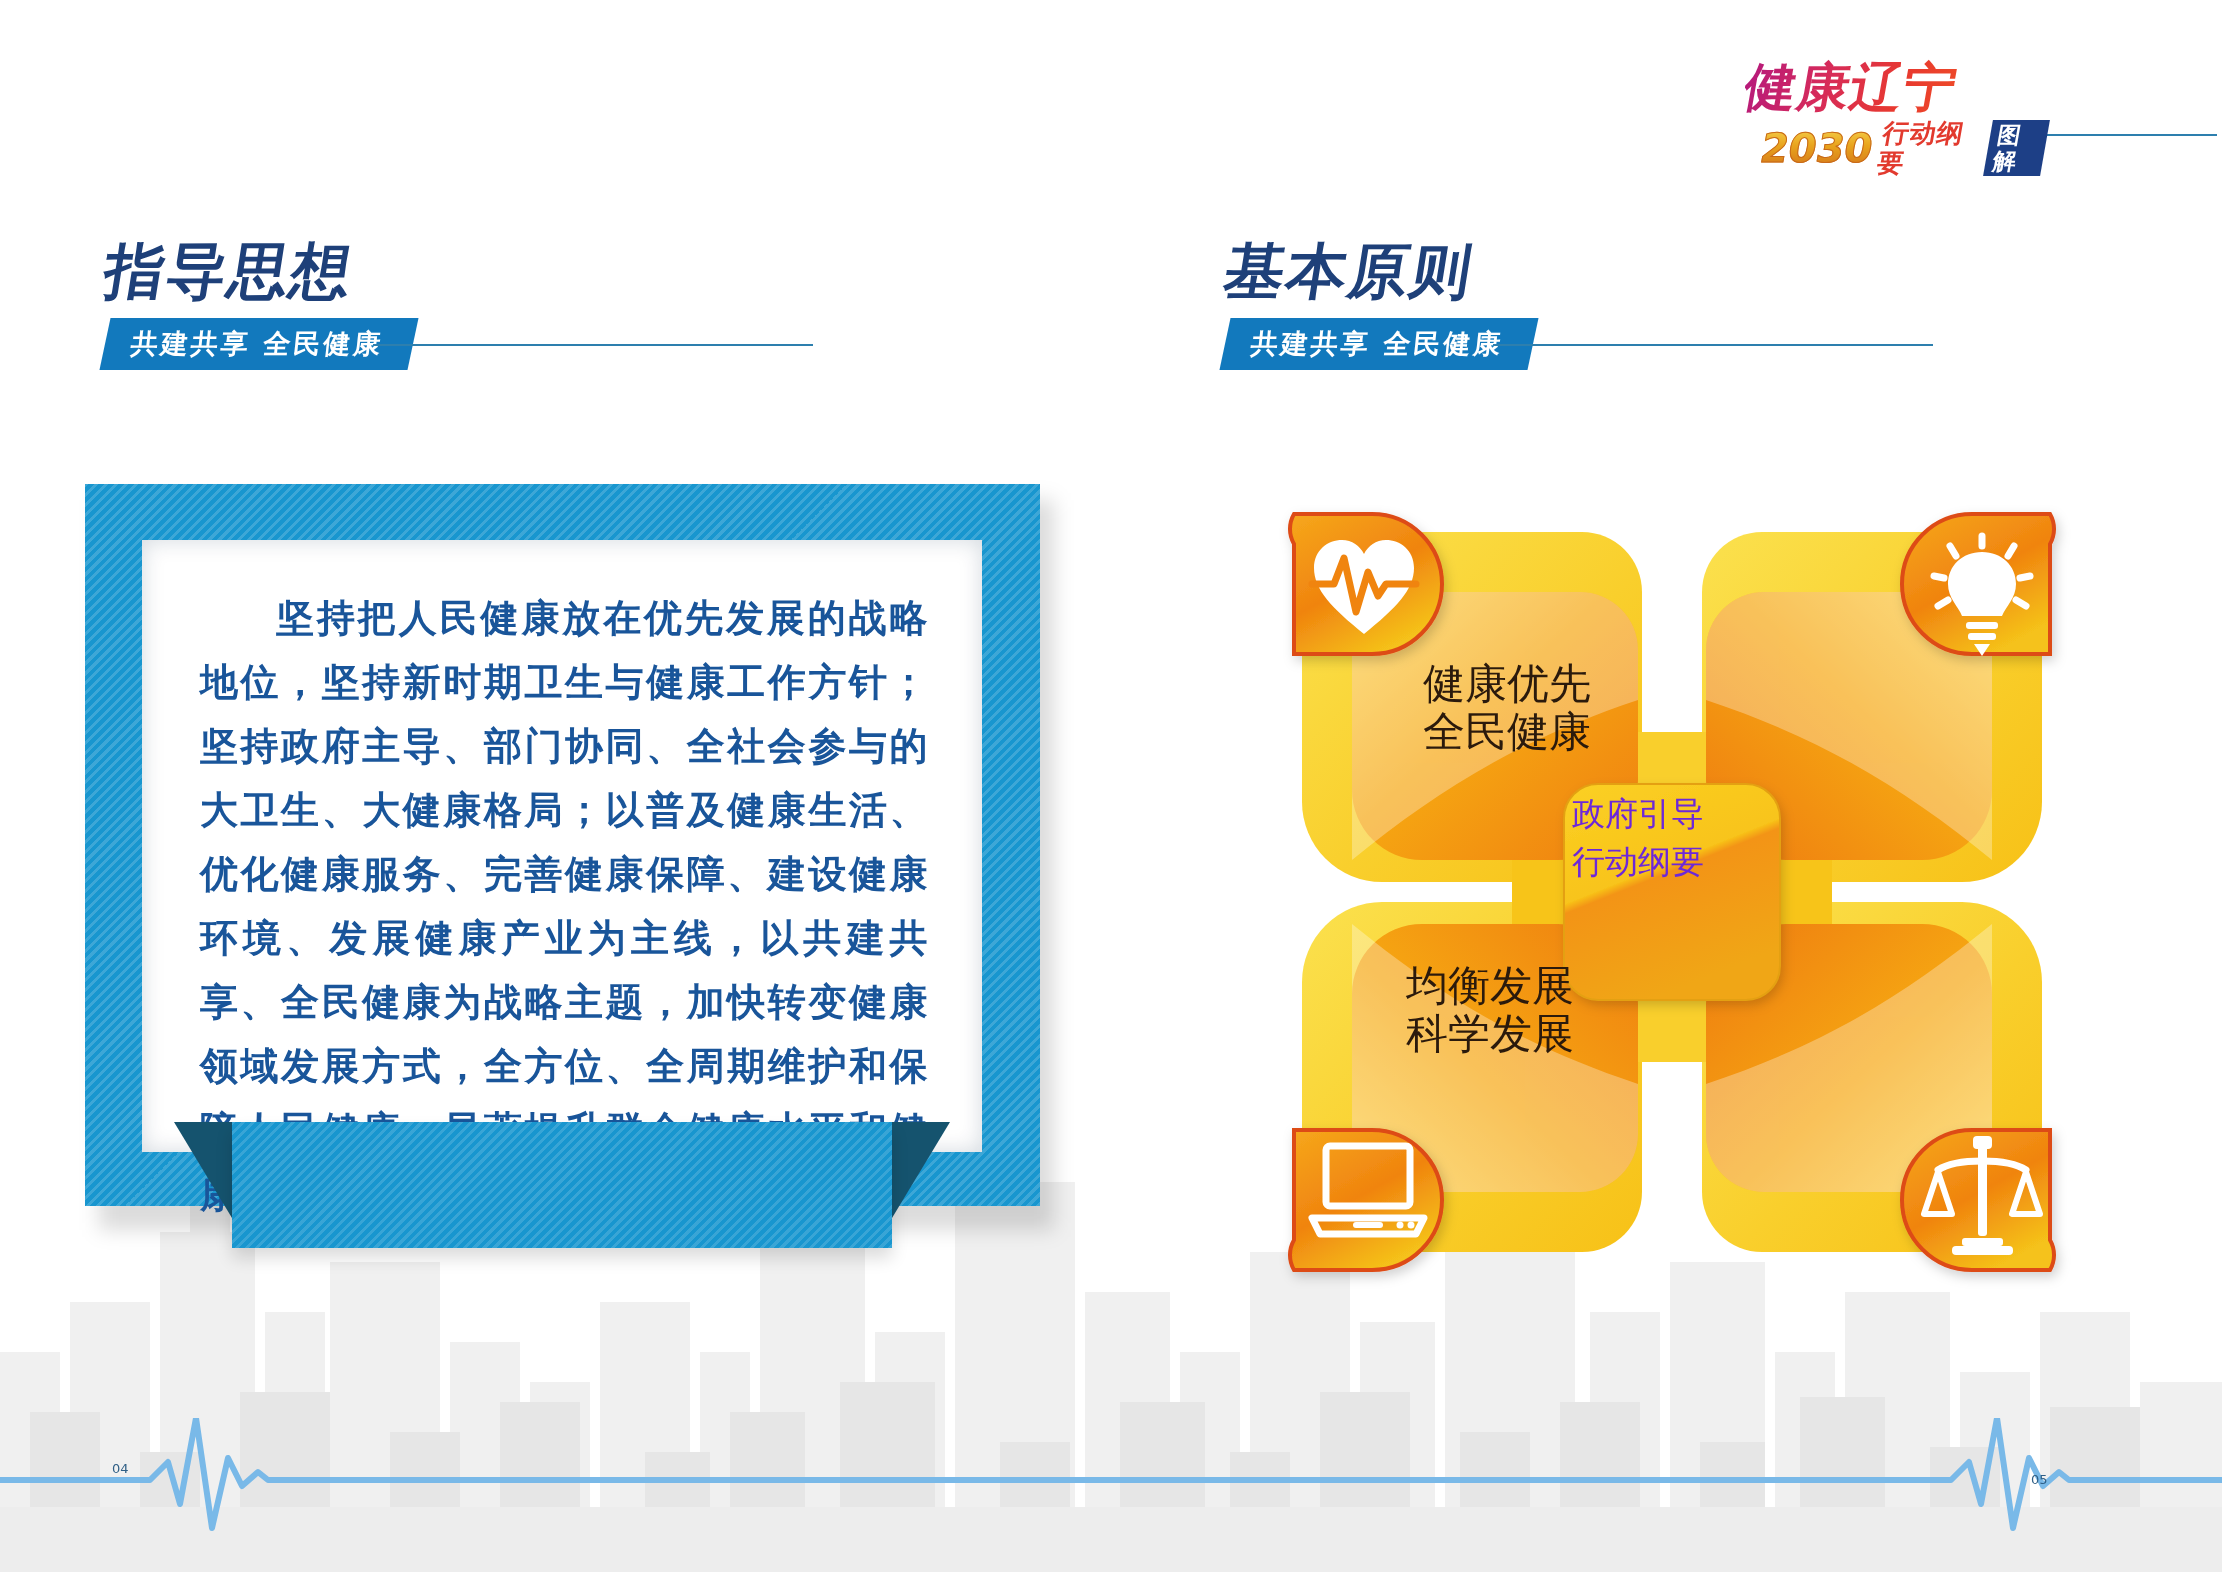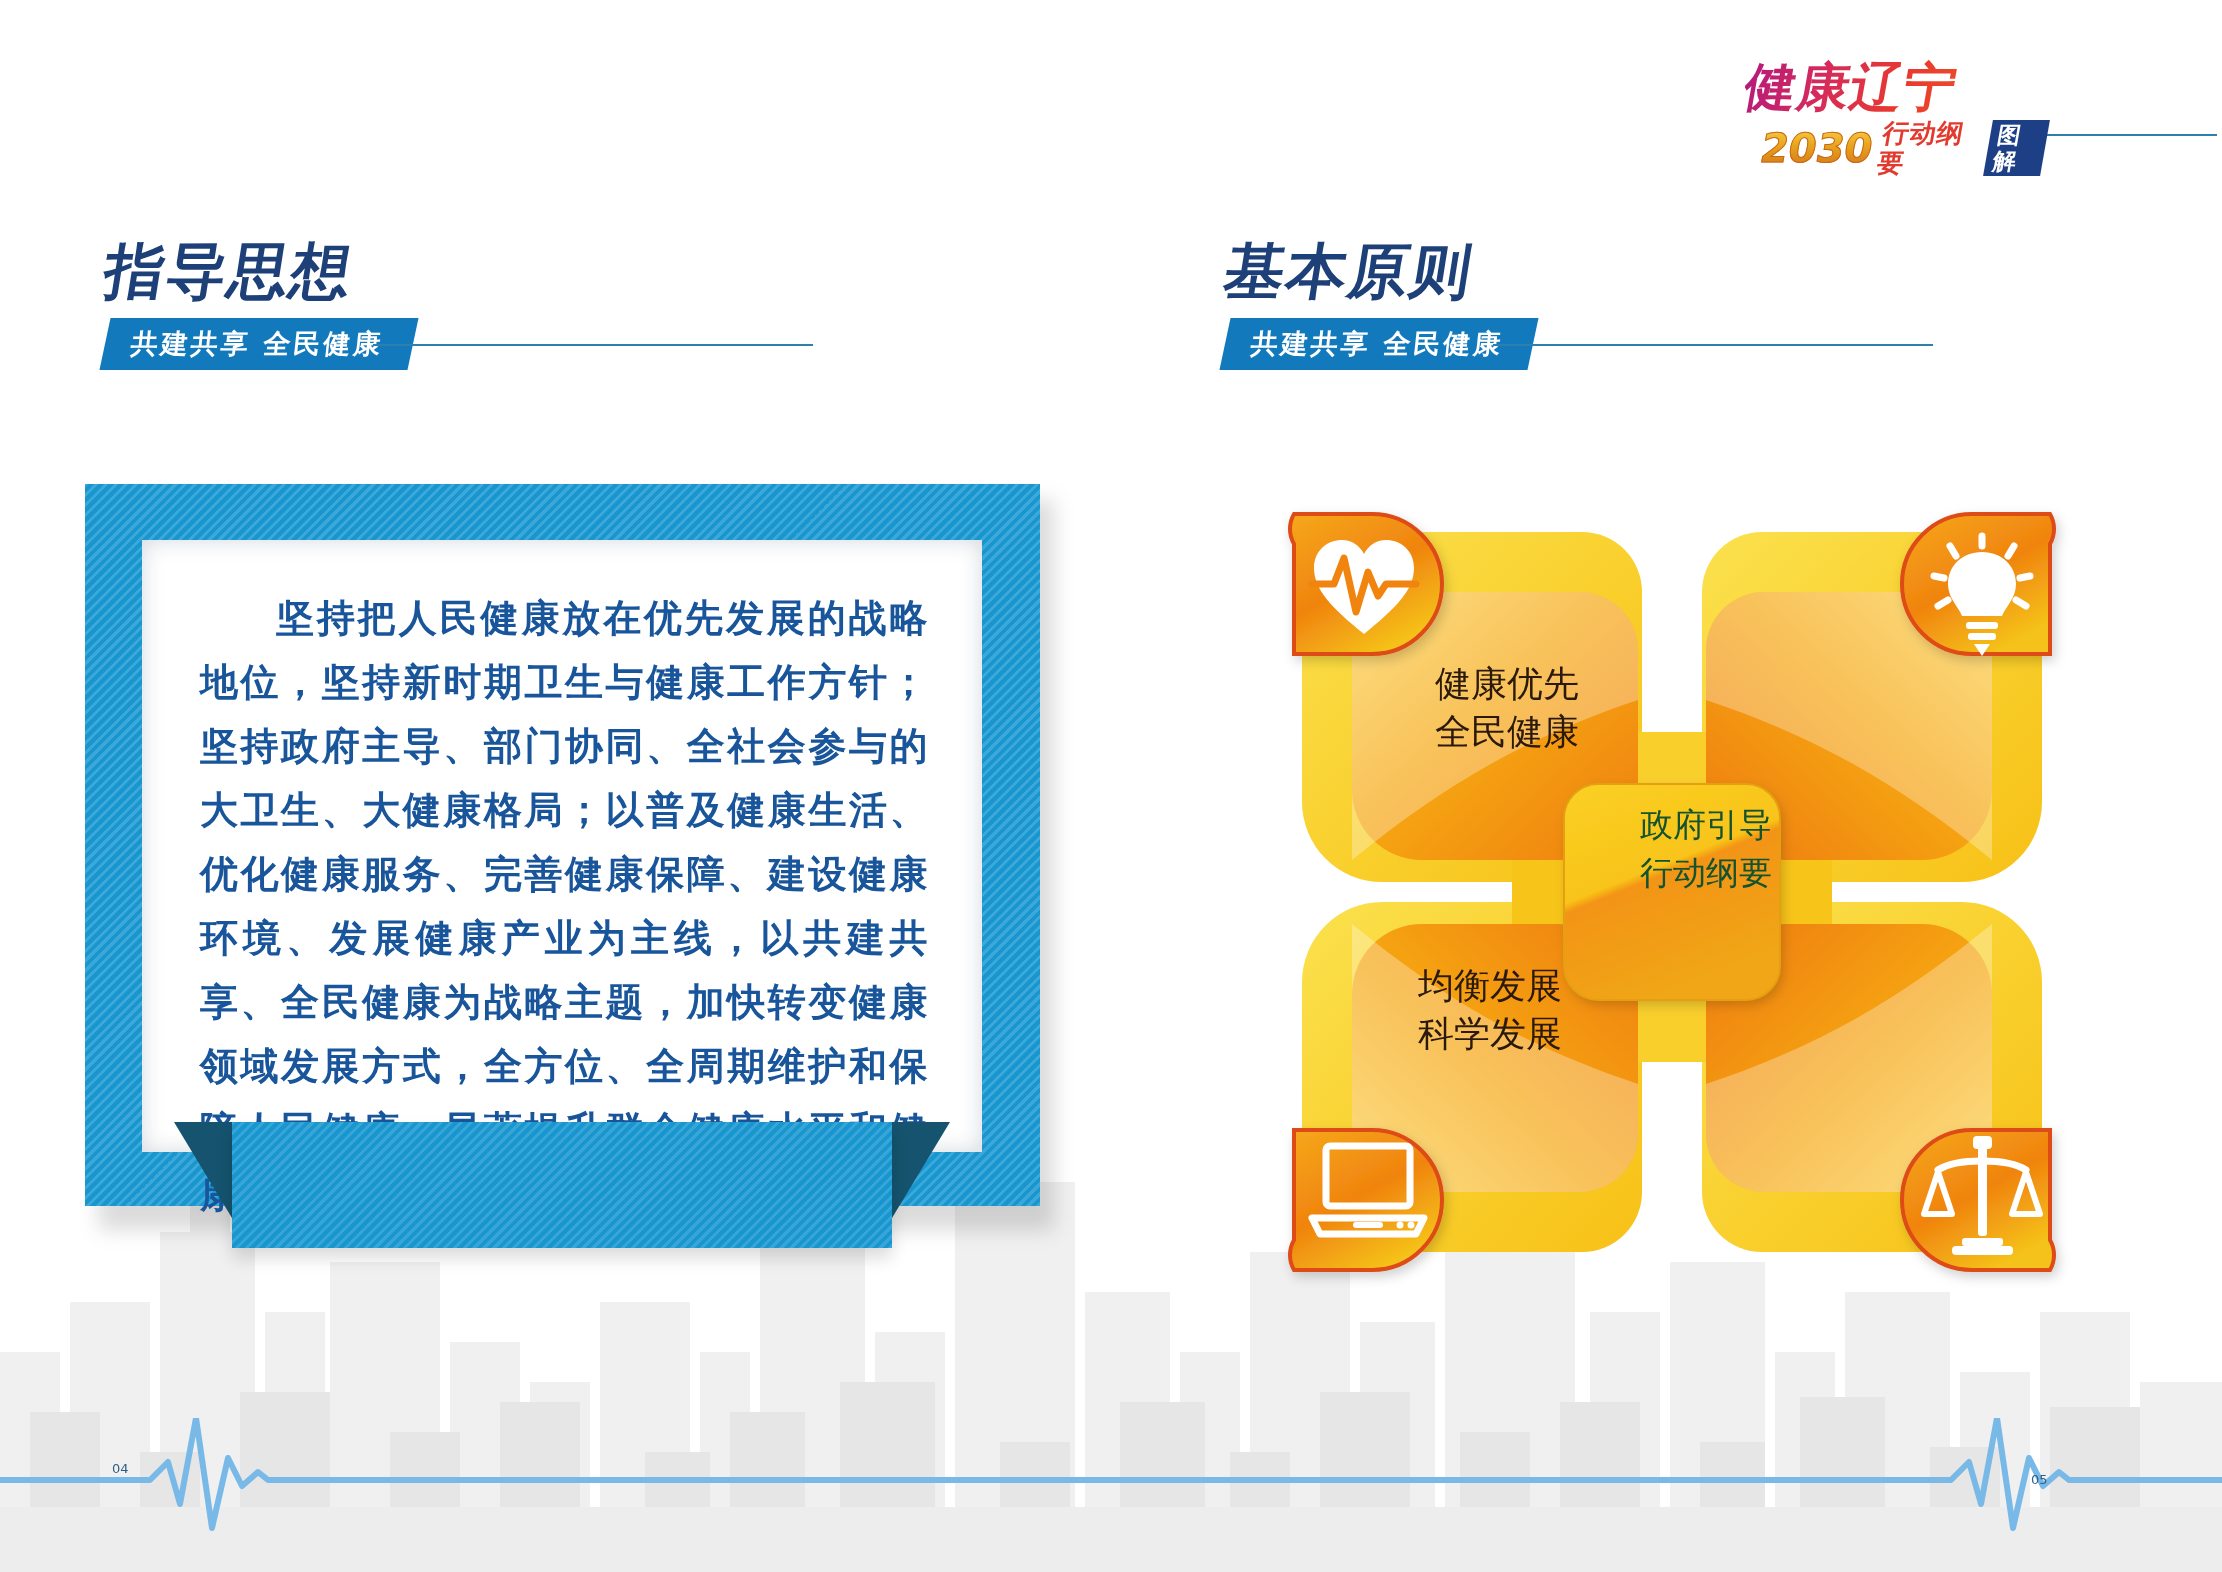--- a/index.html
+++ b/index.html
@@ -86,30 +86,30 @@
   .ribbon-body{
     position:absolute;left:0;top:0;width:660px;height:126px;
     background:repeating-linear-gradient(-45deg,rgba(255,255,255,.14) 0 3px,rgba(255,255,255,0) 3px 7px),#1896cf;
     box-shadow:0 10px 16px rgba(0,0,0,.14);
   }
 
   
   .flower{position:absolute;left:1272px;top:492px;width:800px;height:800px;}
   .flower svg{display:block;width:800px;height:800px;}
   .petal-label{
-    position:absolute;color:#2b1a0c;font-size:36px;font-weight:500;line-height:48px;
+    position:absolute;color:#2b1a0c;font-size:42px;font-weight:500;line-height:48px;
     text-align:center;white-space:nowrap;font-family:"DejaVu Sans",sans-serif;
   }
   .pl-tl{left:130px;top:168px;width:210px;}
   .pl-tr{left:458px;top:168px;width:210px;}
   .pl-bl{left:113px;top:470px;width:210px;}
   .pl-br{left:458px;top:470px;width:210px;}
   .center-label{
-    position:absolute;left:300px;top:309px;width:200px;
-    color:#14532d;font-size:33px;font-weight:500;line-height:48px;text-align:right;
+    position:absolute;left:300px;top:298px;width:200px;
+    color:#6d28d9;font-size:33px;font-weight:500;line-height:48px;text-align:left;
     font-family:"DejaVu Sans",sans-serif;
   }
 
   
   .footer-l,.footer-r{position:absolute;height:120px;}
   .footer-l{left:0;top:1418px;width:1111px;}
   .footer-r{left:1111px;top:1418px;width:1111px;}
   .footer-l svg,.footer-r svg{display:block;width:1111px;height:120px;}
   .pgnum{position:absolute;font-size:13px;color:#2f5f86;font-family:"DejaVu Sans",sans-serif;}
   .pg-left{left:112px;top:1461px;}

